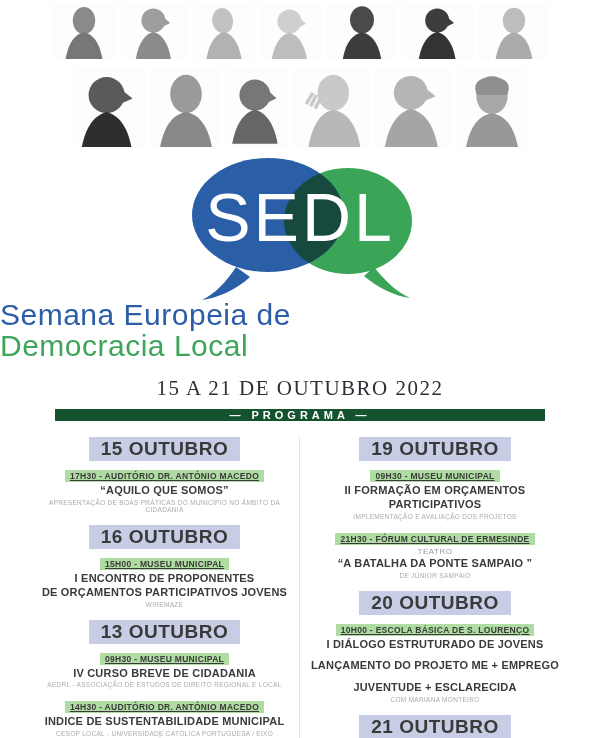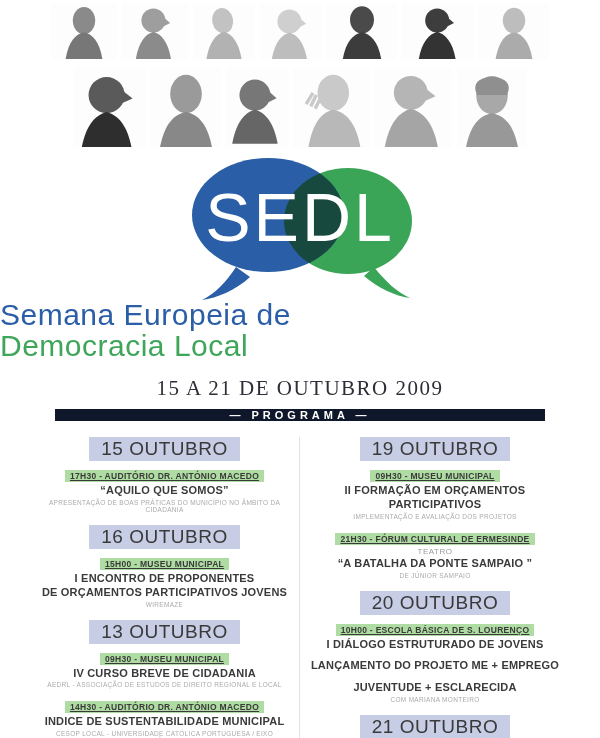--- a/index.html
+++ b/index.html
@@ -26,33 +26,33 @@
   .titles { text-align:left; line-height:1.04; margin-top:-6px; }
   .title-blue  { font-size:30px; letter-spacing:0.5px; color:#2B5EA7; }
   .title-green { font-size:30px; letter-spacing:0.5px; color:#3EA55B; }
   .rule { width:390px; height:1px; background:#aab0b6; margin:8px auto 0 auto; }
   .date-range {
     text-align:center; font-family:"Liberation Serif", serif;
     font-size:21px; color:#2e2e36; letter-spacing:1.5px; margin-top:7px;
   }
   .program-bar {
     width:490px; height:23px; margin:8px auto 0 auto;
-    background:#0f172a; color:#ffffff;
+    background:#14532d; color:#ffffff;
     display:flex; align-items:center; justify-content:center;
     font-size:11px; font-weight:bold; letter-spacing:4px;
   }
 
   
   .program { display:flex; margin-top:16px; padding:0 30px; flex:1; }
   .col { width:50%; text-align:center; padding:0 6px; box-sizing:border-box; }
   .col-left { border-right:1px solid #e2e2e2; }
   .day { margin-bottom:12px; }
   .day-date {
     display:inline-block; background:#C6CDE5; color:#3a3a3a;
-    font-size:19px; font-weight:normal; letter-spacing:0.5px;
+    font-size:19px; font-weight:bold; letter-spacing:0.5px;
     padding:1px 12px; margin-bottom:4px;
   }
   .event-item { margin-bottom:8px; }
   .event-time {
     display:inline-block; background:#AFDCA2; color:#3a3a3a;
     font-size:8.5px; font-weight:bold; letter-spacing:0.3px;
     padding:1px 5px; margin-bottom:1px;text-decoration:underline;
   }
   .event-pre { font-size:8px; color:#9a9a9a; letter-spacing:0.5px; margin-top:1px; }
   .event-title {
@@ -177,21 +177,21 @@
     </svg>
   </div>
 
   <div class="titles">
     <div class="title-blue">Semana Europeia de</div>
     <div class="title-green">Democracia Local</div>
   </div>
 
   <div class="rule"></div>
 
-  <div class="date-range">15 A 21 DE OUTUBRO 2009</div>
+  <div class="date-range">15 A 21 DE OUTUBRO 2022</div>
 
   <div class="program-bar">— PROGRAMA —</div>
 
   <div class="program">
 
     <div class="col col-left">
 
       <div class="day">
         <div class="day-date">15 OUTUBRO</div>
         <div class="event-item">

